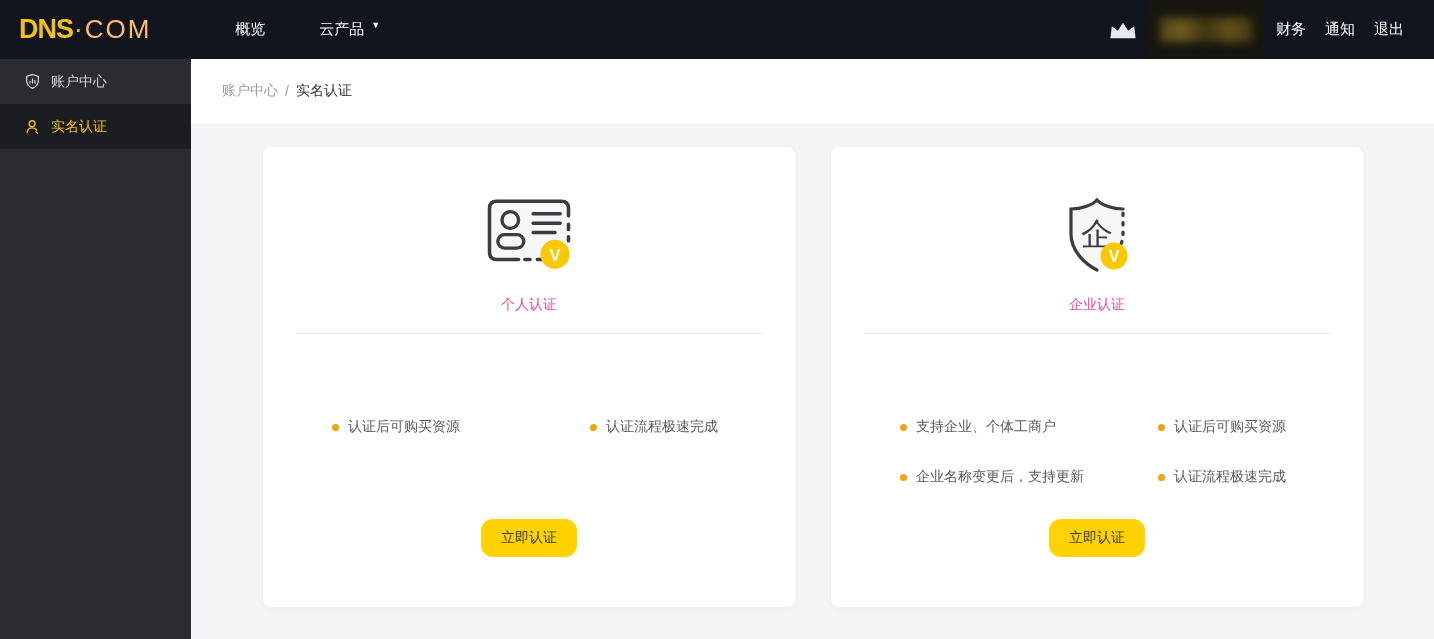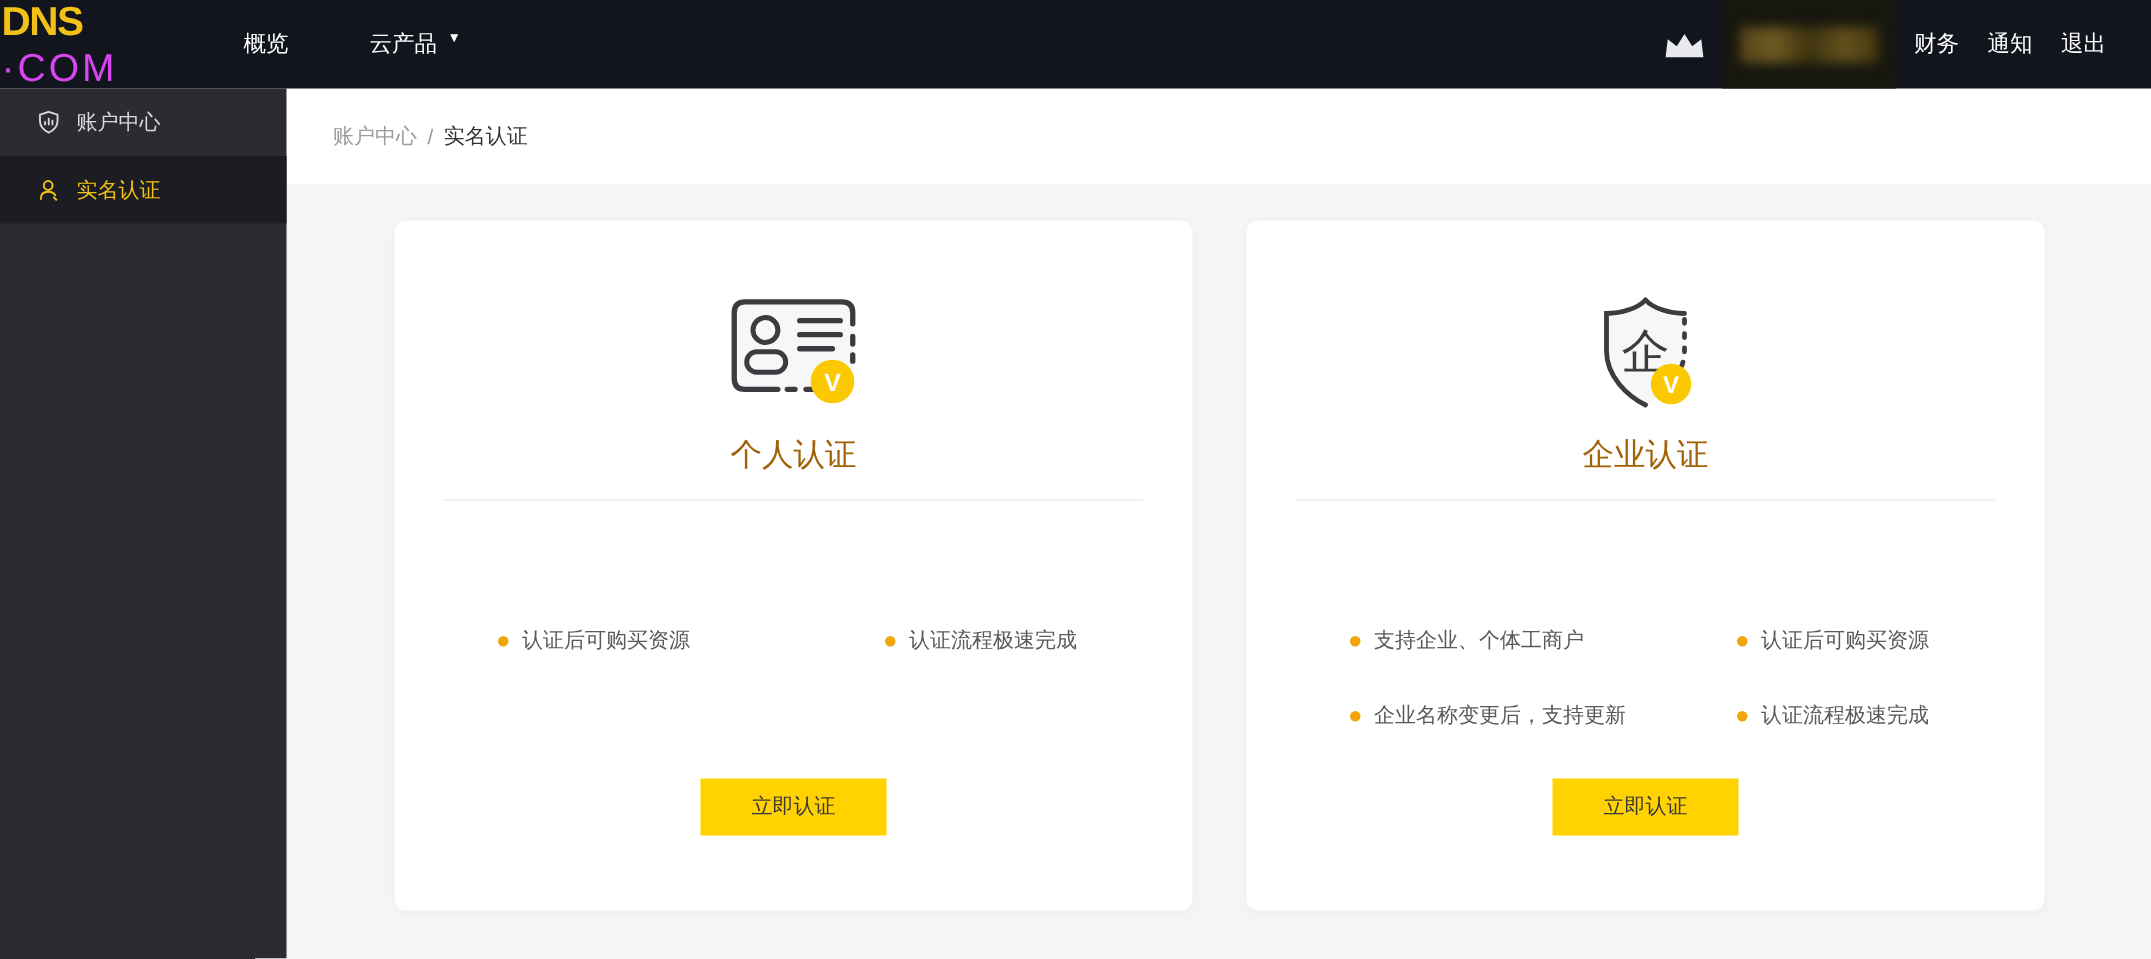--- a/index.html
+++ b/index.html
@@ -7,23 +7,23 @@
   body {
     font-family:"Liberation Sans","DejaVu Sans",sans-serif;
     background:#f4f5f7; color:#333; position:relative;
   }
 
   
   .topbar {
     position:absolute; top:0; left:0; width:1434px; height:59px;
     background:#12151d; display:flex; align-items:center; z-index:20;
   }
-  .logo { display:flex; align-items:baseline; cursor:pointer; white-space:nowrap;flex-direction:column; }
+  .logo { margin-left:19px; display:flex; align-items:baseline; cursor:pointer; white-space:nowrap; }
   .logo-dns { color:#f2c118; font-weight:800; font-size:27px; letter-spacing:-1px; }
-  .logo-com { color:#d946ef; font-weight:300; font-size:26px; letter-spacing:2px; margin-left:1px; }
+  .logo-com { color:#fdba74; font-weight:300; font-size:26px; letter-spacing:2px; margin-left:1px; }
   .top-nav { display:flex; margin-left:84px; gap:54px; }
   .top-nav-item { color:#fff; font-size:15px; cursor:pointer; display:flex; align-items:flex-start; }
   .caret { font-size:9px; margin-left:7px; color:#fff; }
   .top-right { margin-left:auto; display:flex; align-items:center; height:100%; }
   .crown-btn { display:flex; align-items:center; cursor:pointer; }
   .user-box {
     width:116px; height:59px; margin-left:11px; background:#17170f;
     display:flex; align-items:center; justify-content:center; cursor:pointer; overflow:hidden;
   }
   .user-redacted {
@@ -56,31 +56,31 @@
   .crumb-sep { color:#9b9b9b; margin:0 7px; }
   .crumb-current { color:#333; }
 
   .content { display:flex; gap:36px; padding:24px 71px 0 72px; }
   .card {
     width:532px; height:460px; background:#fff; border-radius:8px;
     box-shadow:0 2px 8px rgba(0,0,0,0.03);
     display:flex; flex-direction:column; align-items:center;
   }
   .icon-wrap { margin-top:46px; height:92px; display:flex; justify-content:center; }
-  .card-title { margin-top:8px; font-size:21px; font-weight:400; color:#a16207; line-height:22px; }
+  .card-title { margin-top:8px; font-size:14px; font-weight:400; color:#ec4899; line-height:22px; }
   .divider { width:466px; border-top:1px solid #ededee; margin-top:18px; }
   .features {
     width:466px; margin-top:84px; display:grid;
     grid-template-columns:258px 1fr; row-gap:32px;
   }
   .feature { display:flex; align-items:center; padding-left:36px; font-size:14px; color:#57595e; }
   .bullet { width:7px; height:7px; border-radius:50%; background:#f0a50a; margin-right:9px; flex-shrink:0; }
   .auth-btn {
-    margin-top:auto; margin-bottom:50px; width:124px; height:38px;
-    background:#ffd200; border:none; border-radius:0;
+    margin-top:auto; margin-bottom:50px; width:96px; height:38px;
+    background:#ffd200; border:none; border-radius:12px;
     color:#3a3a3a; font-size:14px; cursor:pointer;
     font-family:"Liberation Sans","DejaVu Sans",sans-serif;
   }
   .badge-v { font-weight:bold; }
 </style>
 </head>
 <body>
 
 <header class="topbar">
   <div class="logo">

